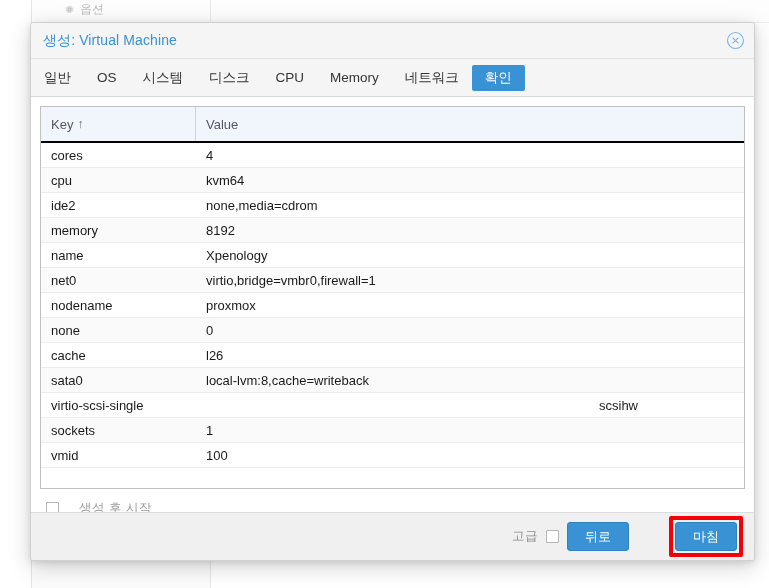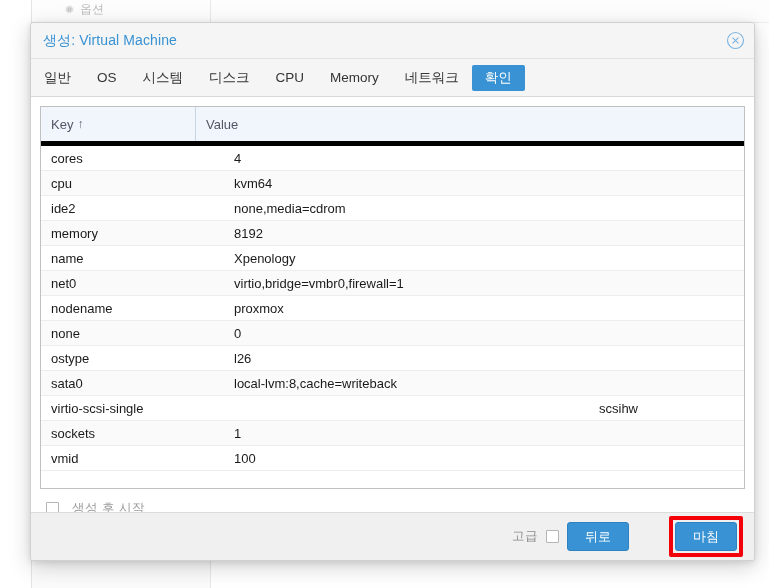--- a/index.html
+++ b/index.html
@@ -129,21 +129,21 @@
     height: 381px;
     overflow: hidden;
     display: flex;
     flex-direction: column;
   }
 
   .grid-head {
     display: flex;
     height: 34px;
     background: #f0f6fb;
-    border-bottom: 5px solid #000000;
+    border-bottom: 2px solid #000000;
     flex: 0 0 auto;
   }
   .grid-head .hcell {
     font-size: 13px;
     color: #556;
     display: flex;
     align-items: center;
     padding: 0 10px;
     box-sizing: border-box;
     gap: 4px;
@@ -157,42 +157,41 @@
   .sort-arrow { font-size: 12px; color: #667; line-height: 1; }
 
   .grid-body { flex: 1 1 auto; }
 
   .grow {
     display: flex;
     height: 25px;
     background: #ffffff;
     border-bottom: 1px solid #ededed;
     box-sizing: border-box;
-    gap: 28px;
   }
   .grow.alt { background: #fafafa; }
   .grow.empty { border-bottom: none; height: 31px; }
   .grow .cell {
     font-size: 13px;
     color: #1a1a1a;
     display: flex;
     align-items: center;
     padding: 0 10px;
     box-sizing: border-box;
     white-space: nowrap;
     overflow: hidden;
   }
   .grow .cell.col-key { width: 155px; }
   .grow .cell.col-value { flex: 1 1 auto; }
 
   
   .startrow {
     display: flex;
     align-items: center;
-    gap: 13px;
+    gap: 20px;
     padding: 11px 0 0 6px;
     flex: 0 0 auto;
   }
   .chk {
     width: 13px;
     height: 13px;
     border: 1px solid #b5b5b5;
     background: #ffffff;
     box-sizing: border-box;
     border-radius: 1px;
@@ -329,21 +328,21 @@
           </div>
           <div class="grow">
             <div class="cell col-key">nodename</div>
             <div class="cell col-value">proxmox</div>
           </div>
           <div class="grow alt">
             <div class="cell col-key">none</div>
             <div class="cell col-value">0</div>
           </div>
           <div class="grow">
-            <div class="cell col-key">ostype</div>
+            <div class="cell col-key">cache</div>
             <div class="cell col-value">l26</div>
           </div>
           <div class="grow alt">
             <div class="cell col-key">sata0</div>
             <div class="cell col-value">local-lvm:8,cache=writeback</div>
           </div>
           <div class="grow">
             <div class="cell col-value">virtio-scsi-single</div>
             <div class="cell col-key">scsihw</div>
           </div>

